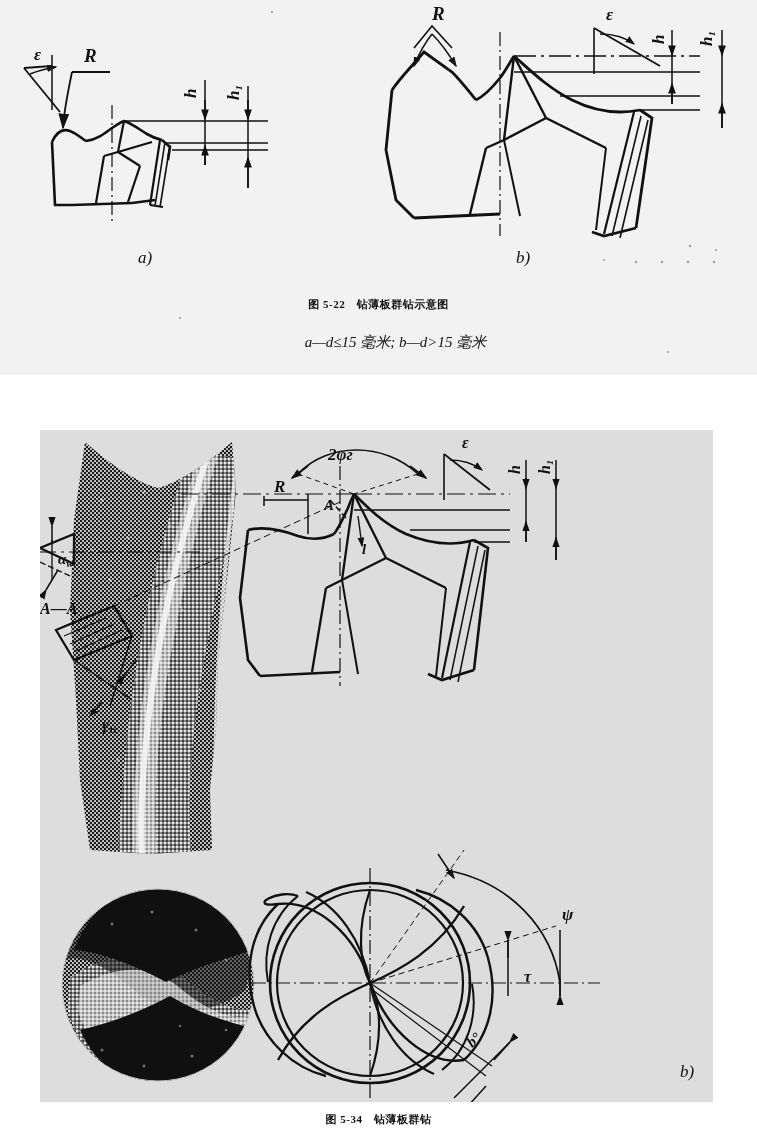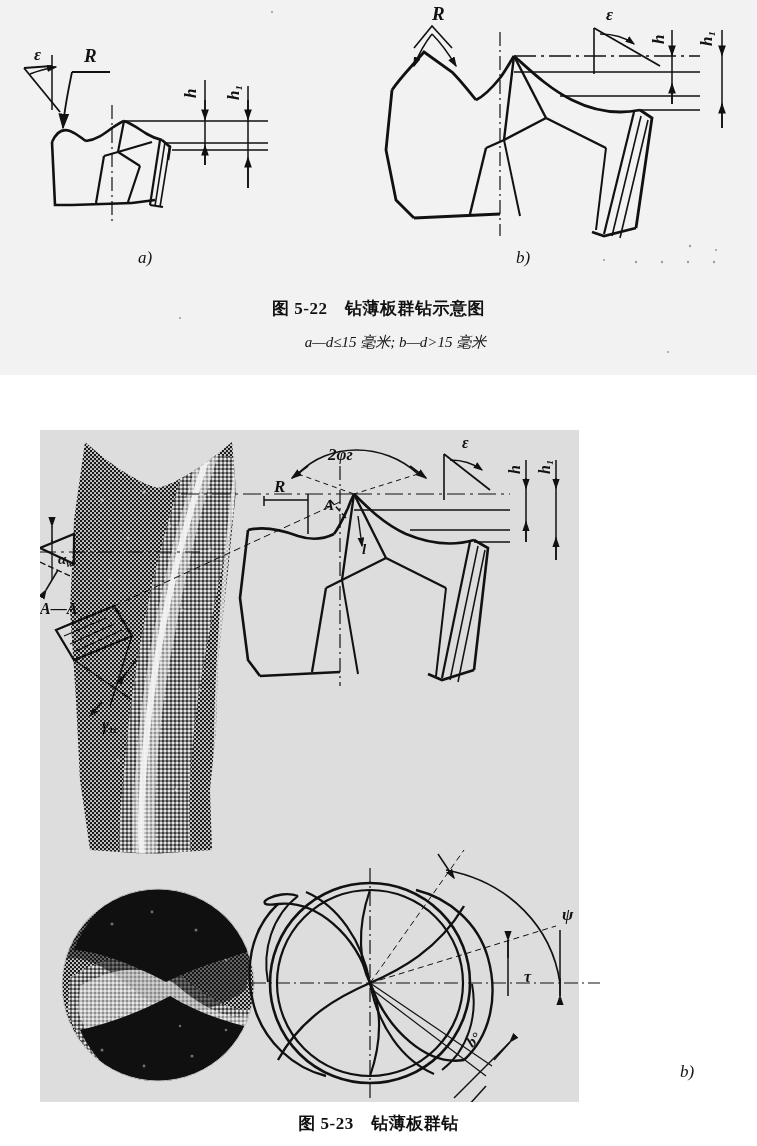--- a/index.html
+++ b/index.html
@@ -25,38 +25,38 @@
   #fig522-panel::after{
     content:"";
     position:absolute; left:0; right:0; bottom:0; height:3px;
     background:#ffffff;
   }
 
   
   #fig523-panel {
     position: absolute;
     left: 40px; top: 430px;
-    width: 539px; height: 672px;
+    width: 673px; height: 672px;
     background: #dddddd;
   }
 
   .svg-layer { position: absolute; left: 0; top: 0; }
 
   
   .caption-line {
     position: absolute;
     width: 757px;
     text-align: center;
     color: #111;
     font-family: "Liberation Serif", serif;
     white-space: nowrap;
   }
   .cap-title {
     font-weight: bold;
-    font-size: 17px;
+    font-size: 11px;
     letter-spacing: 0.5px;
   }
   .cap-sub {
     font-size: 15px;
     font-style: italic;
     margin-left: 17px;
   }
   #cap522-title { top: 297px; }
   #cap522-sub   { top: 333px; }
   #cap523-title { top: 1112px; }
@@ -453,13 +453,13 @@
 
     <text x="522" y="490" font-family="Liberation Serif, serif" font-style="italic" font-size="17" font-weight="bold" fill="#111">ψ</text>
     <text x="484" y="552" font-family="Liberation Serif, serif" font-style="italic" font-size="16" font-weight="bold" fill="#111">τ</text>
     <text x="432" y="618" font-family="Liberation Serif, serif" font-style="italic" font-size="15" font-weight="bold" fill="#111" transform="rotate(-42 432 618)">b°</text>
   </svg>
 </div>
 
 <div class="sublabel" id="sub523a">a)</div>
 <div class="sublabel" id="sub523b">b)</div>
 
-<div class="caption-line cap-title" id="cap523-title">图 5-23　钻薄板群钻</div>
+<div class="caption-line cap-title" id="cap523-title">图 5-34　钻薄板群钻</div>
 
 </body></html>

